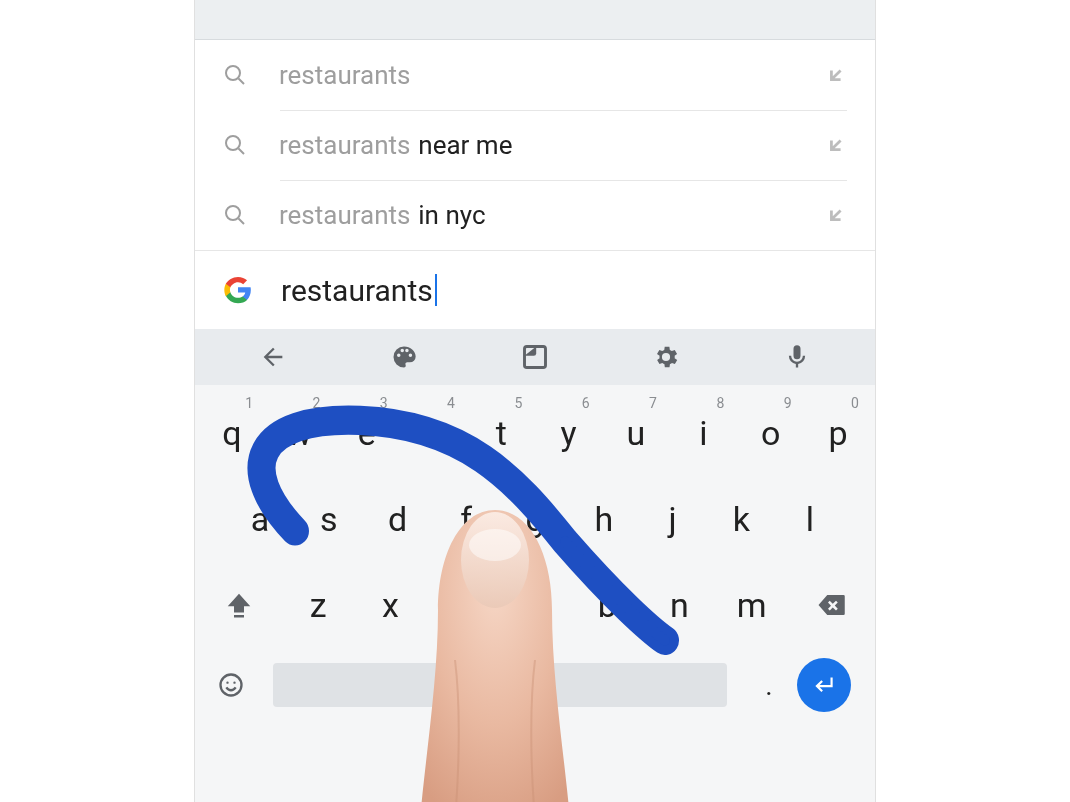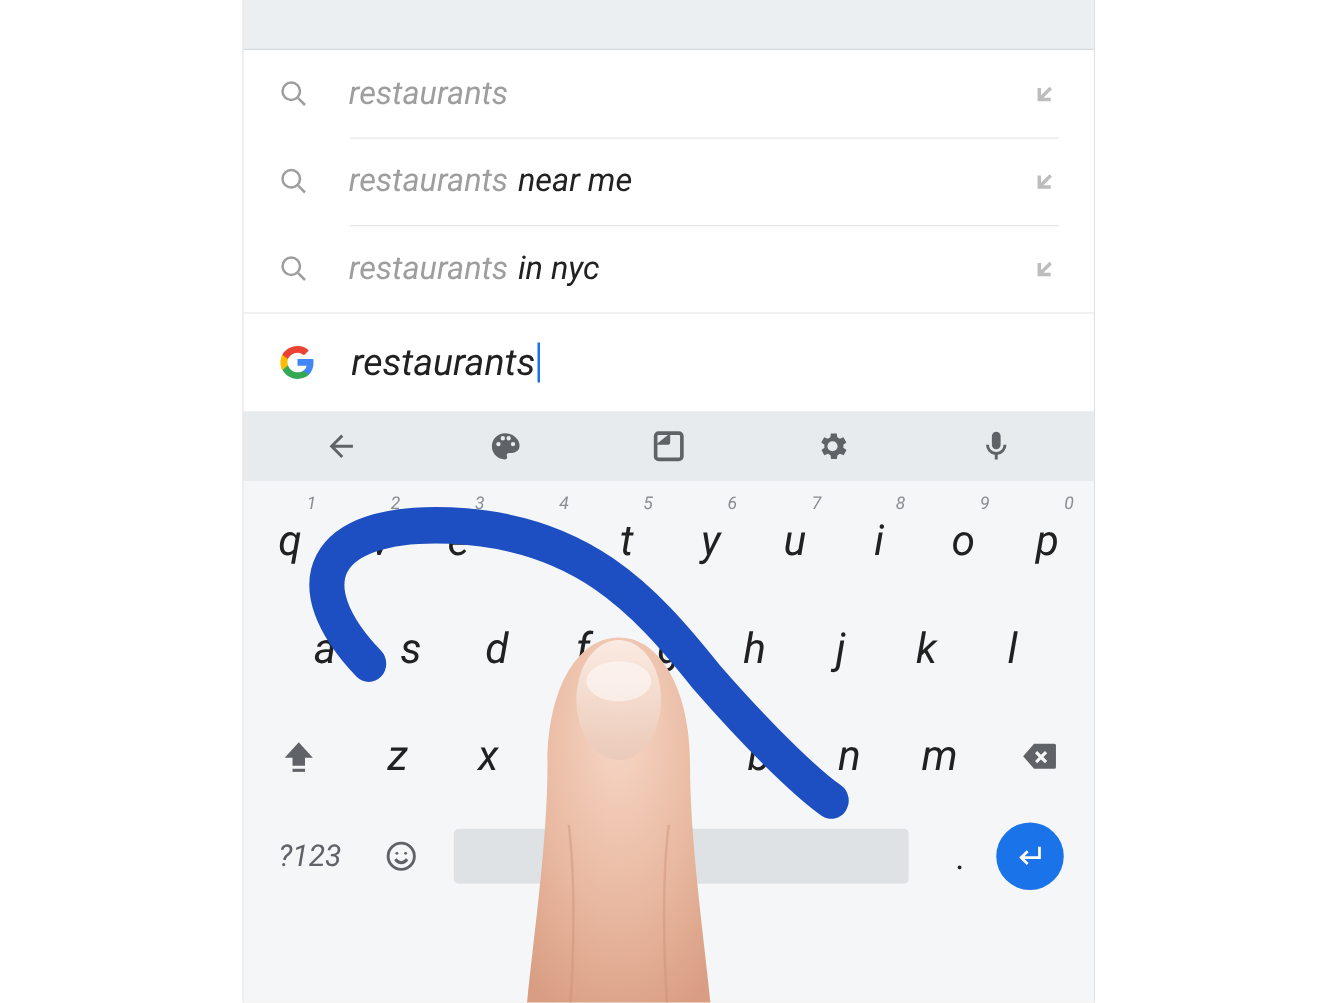--- a/index.html
+++ b/index.html
@@ -14,21 +14,20 @@
     overflow: hidden;
   }
   .phone {
     width: 680px;
     background: #fff;
     box-shadow: 0 0 0 1px #e0e0e0;
     display: flex;
     flex-direction: column;
     height: 802px;
     position: relative;
-    font-style: italic;
   }
   .statusbar {
     height: 40px;
     background: #eceff1;
     border-bottom: 1px solid #d7dbde;
   }
   .suggestions { background:#fff; }
   .sugg-row {
     display:flex;
     align-items:center;
@@ -344,23 +343,20 @@
           <span>m</span>
         </div>
       <div class="backspace">
         <svg viewBox="0 0 24 24">
             <path d="M22 4H9L2 12l7 8h13a1 1 0 0 0 1-1V5a1 1 0 0 0-1-1zm-4.6 11L16 16.4 13.4 14 11 16.4 9.6 15 12 12.6 9.6 10 11 8.6 13.4 11 16 8.6 17.4 10 15 12.4z"></path>
           </svg>
       </div>
     </div>
 
     <div class="krow r4">
-      <div class="sym-key">
-          <span>?123</span>
-        </div>
       <div class="emoji-key">
         <svg viewBox="0 0 24 24">
             <circle cx="12" cy="12" r="9"></circle>
             <circle cx="9" cy="10" r="1" fill="#5f6368" stroke="none"></circle>
             <circle cx="15" cy="10" r="1" fill="#5f6368" stroke="none"></circle>
             <path d="M8 14c1 1.5 2.5 2.5 4 2.5s3-1 4-2.5"></path>
           </svg>
       </div>
       <div class="spacebar"></div>
       <div class="dot-key">

